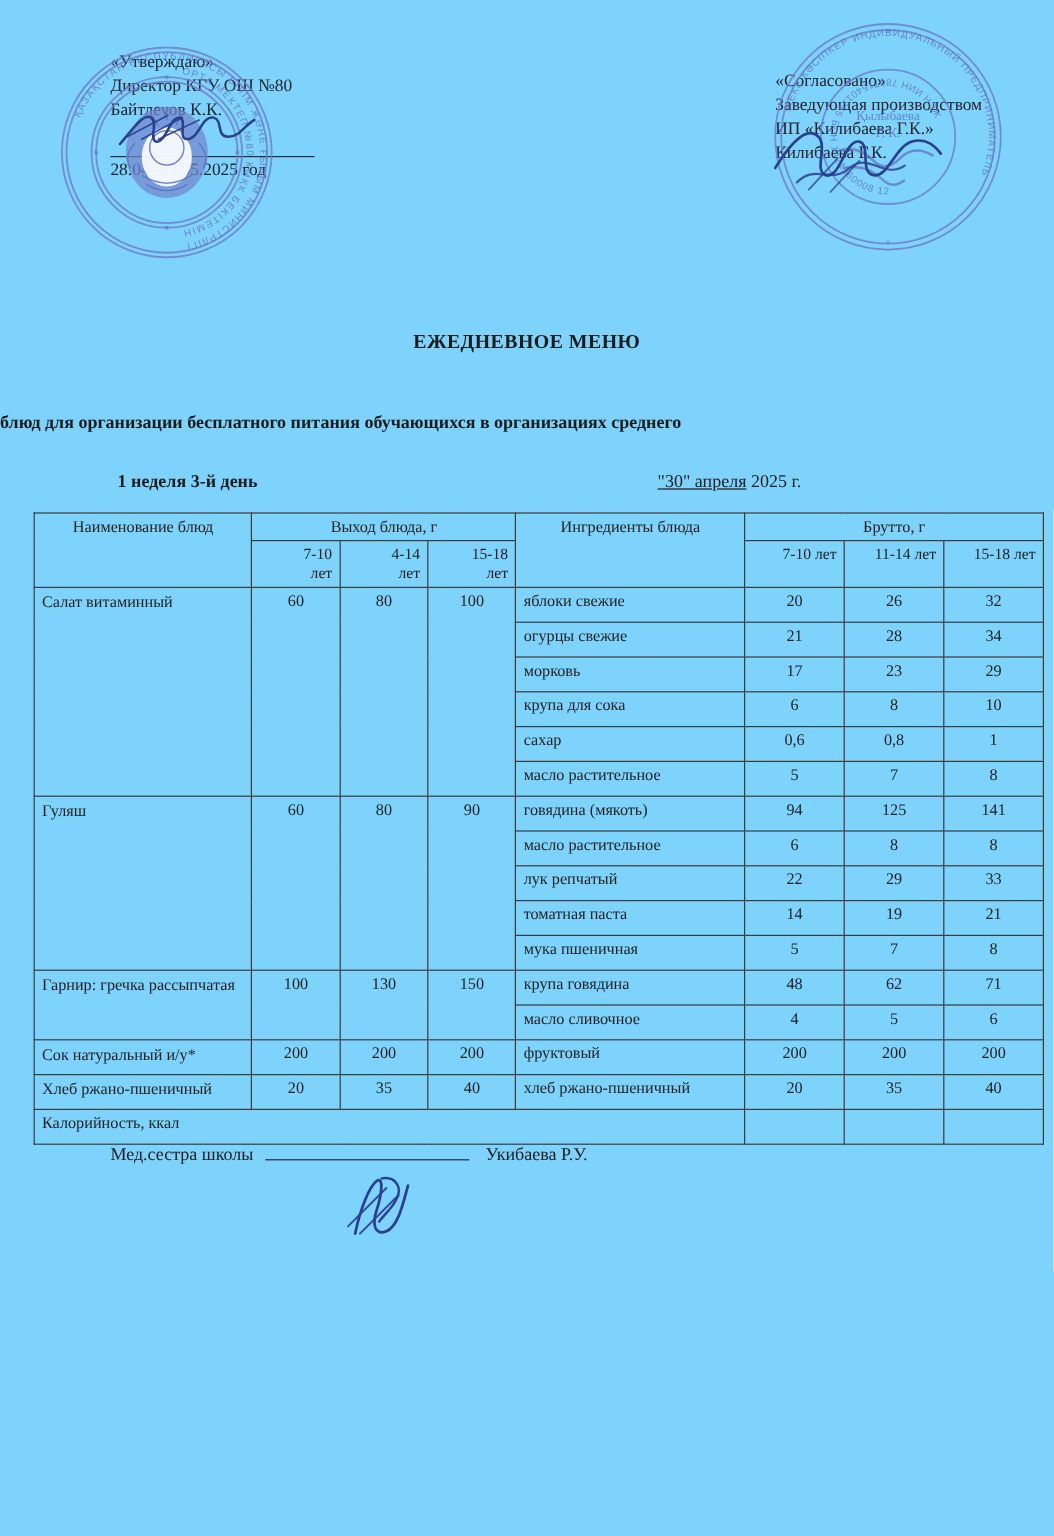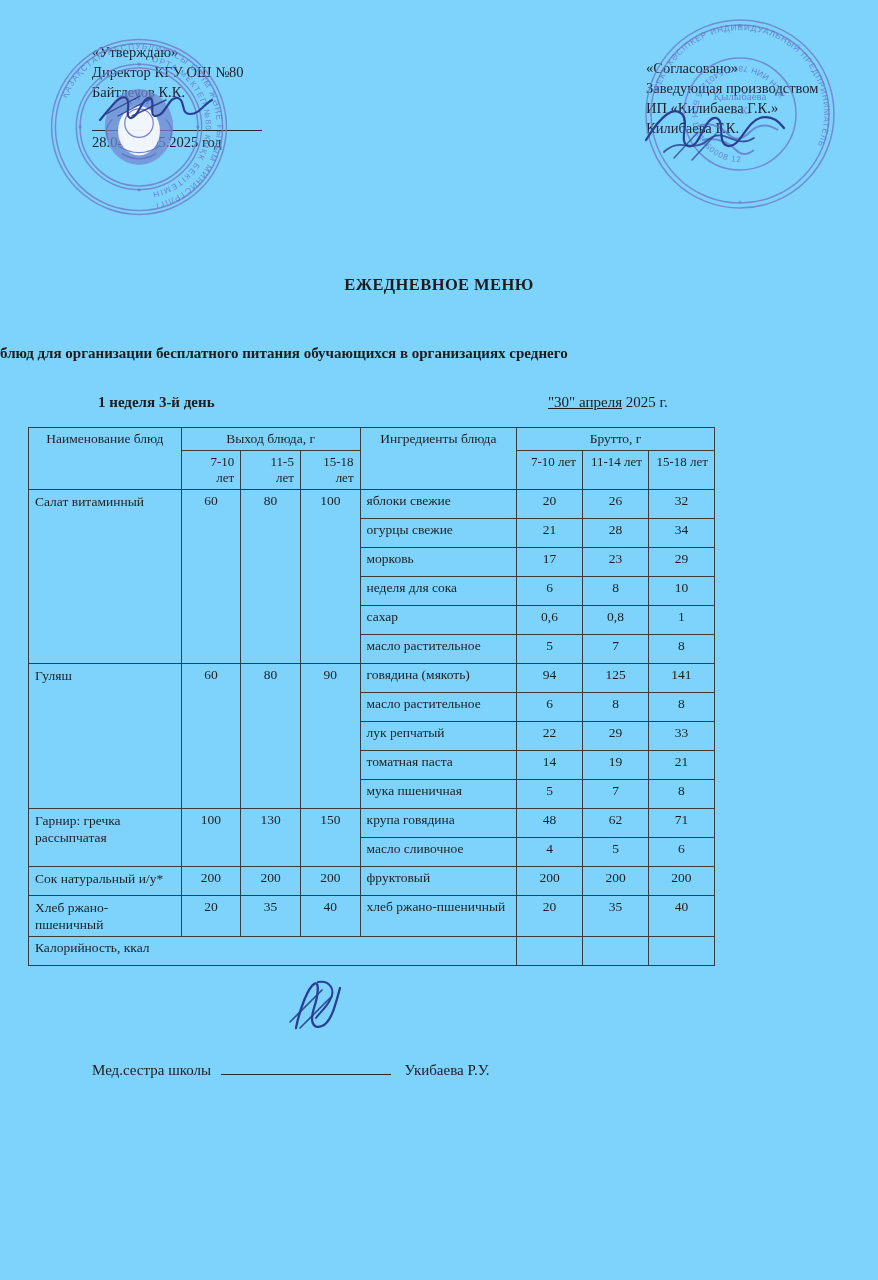--- a/index.html
+++ b/index.html
@@ -121,21 +121,21 @@
     left: 548px;
     font-size: 15px;
   }
   .dateline .u { text-decoration: underline; }
 
   
   table.menu {
     position: absolute;
     top: 427px;
     left: 28px;
-    width: 687px;
+    width: 842px;
     border-collapse: collapse;
     font-size: 13.5px;
     border-radius: 25px;
   }
   table.menu td, table.menu th {
     border: 1px solid #3b3b3b;
     padding: 3px 6px;
     vertical-align: top;
     font-weight: normal;
     color: #1f1f1f;
@@ -298,21 +298,21 @@
         <th class="hdr" colspan="3">Выход блюда, г</th>
         <th class="hdr c-ingr" rowspan="2">Ингредиенты блюда</th>
         <th class="hdr" colspan="3">Брутто, г</th>
       </tr>
       <tr>
         <th class="hdr-sm c-out">
           <span>7-10</span><br>
           <span>лет</span>
         </th>
         <th class="hdr-sm c-out">
-          <span>11-5</span><br>
+          <span>4-14</span><br>
           <span>лет</span>
         </th>
         <th class="hdr-sm c-out">
           <span>15-18</span><br>
           <span>лет</span>
         </th>
         <th class="hdr-sm c-gross">7-10 лет</th>
         <th class="hdr-sm c-gross">11-14 лет</th>
         <th class="hdr-sm c-gross">15-18 лет</th>
       </tr>
@@ -334,21 +334,21 @@
           <td class="c-gross num">28</td>
           <td class="c-gross num">34</td>
         </tr>
         <tr>
           <td class="c-ingr ingr-cell">морковь</td>
           <td class="c-gross num">17</td>
           <td class="c-gross num">23</td>
           <td class="c-gross num">29</td>
         </tr>
         <tr>
-          <td class="c-ingr ingr-cell">неделя для сока</td>
+          <td class="c-ingr ingr-cell">крупа для сока</td>
           <td class="c-gross num">6</td>
           <td class="c-gross num">8</td>
           <td class="c-gross num">10</td>
         </tr>
         <tr>
           <td class="c-ingr ingr-cell">сахар</td>
           <td class="c-gross num">0,6</td>
           <td class="c-gross num">0,8</td>
           <td class="c-gross num">1</td>
         </tr>
@@ -430,19 +430,19 @@
         </tr>
         <tr>
           <td class="kcal" colspan="5">Калорийность, ккал</td>
           <td class="c-gross num empty-cell"></td>
           <td class="c-gross num empty-cell"></td>
           <td class="c-gross num empty-cell"></td>
         </tr>
       </tbody>
   </table>
 
-  <div style="position:absolute; top:1060px; left:92px; font-size:15px;">
+  <div style="position:absolute; top:952px; left:92px; font-size:15px;">
     <span>Мед.сестра школы</span>
     <span style="display:inline-block; width:170px; border-bottom:1px solid #2a2a33; margin:0 10px 0 6px; height:14px;"></span>
     <span>Укибаева Р.У.</span>
   </div>
 
 </div>
 
 </body></html>

